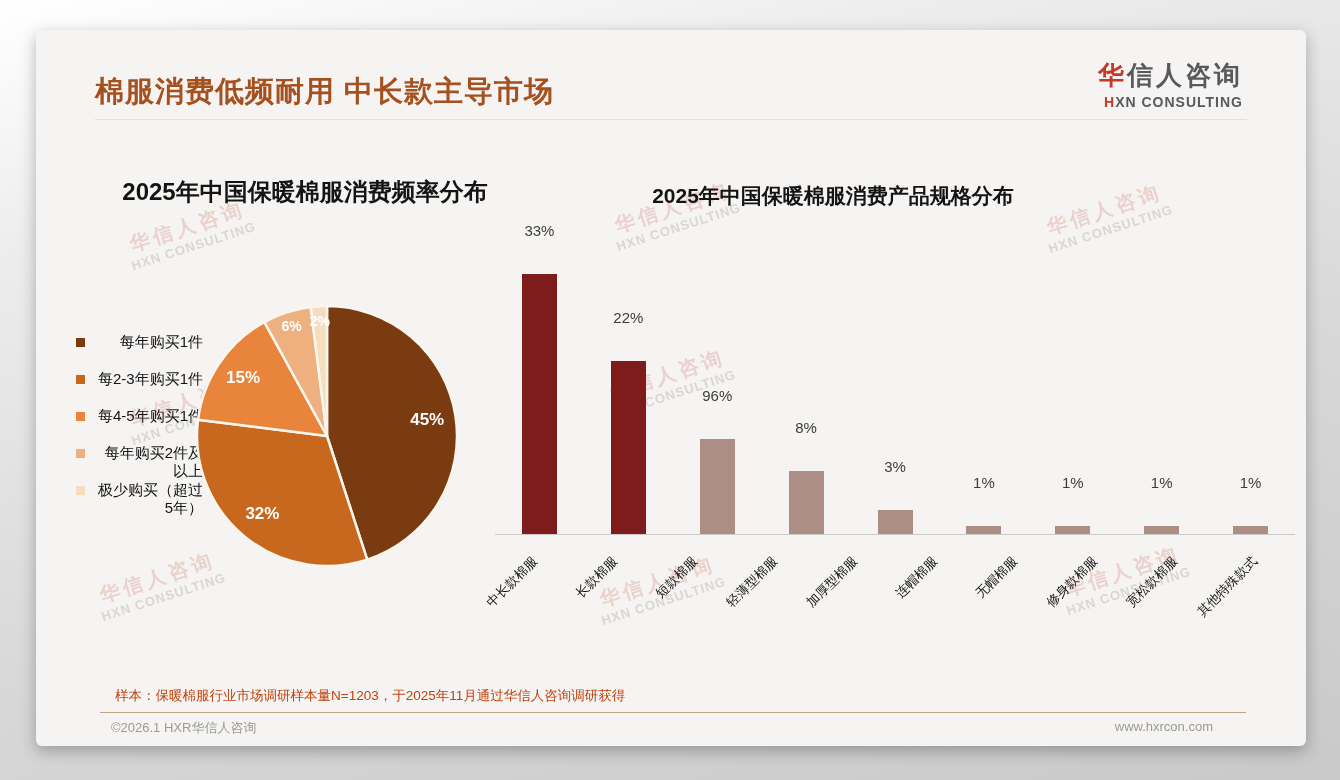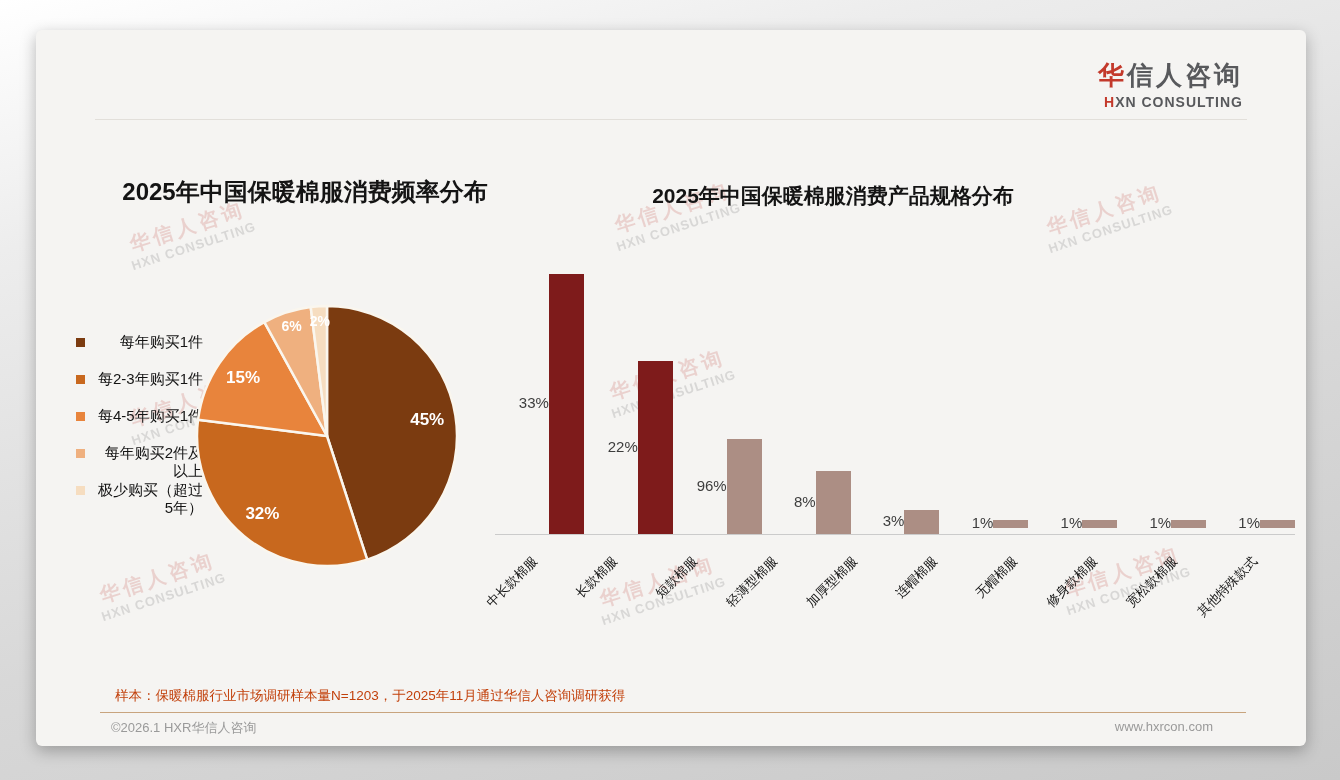--- a/index.html
+++ b/index.html
@@ -32,21 +32,21 @@
   .bar-title { left:567px; top:152px; width:460px; font-size:21px; }
   
   .pie-svg { position:absolute; left:155px; top:270px; width:272px; height:272px; z-index:2; }
   .pie-legend { position:absolute; left:40px; top:303px; width:132px; z-index:2; }
   .legend-item { height:22px; margin-bottom:15px; overflow:visible; white-space:normal; }
   .legend-swatch { display:inline-block; width:9px; height:9px; margin-right:6px; vertical-align:top; margin-top:5px; }
   .legend-label { display:inline-block; width:112px; font-size:15px; color:#141414; line-height:18px; vertical-align:top;text-align:right; }
   
   .bars-row { position:absolute; left:459px; top:213px; width:800px; height:292px;
               display:flex; align-items:flex-end; border-bottom:1px solid #cbcbcb; z-index:2; }
-  .bar-col { flex:1 1 0; display:flex; flex-direction:row; justify-content:flex-end; align-items:center; }
+  .bar-col { flex:1 1 0; display:flex; flex-direction:column; justify-content:flex-end; align-items:center;gap:32px; }
   .bar-val { font-size:15px; color:#3d3d3d; margin-bottom:3px; }
   .bar { width:35px; }
   .bar-xlabels { position:absolute; left:459px; top:506px; width:800px; height:95px; display:flex; z-index:2; overflow:visible; }
   .xlabel-cell { flex:1 1 0; position:relative; overflow:visible; }
   .xlabel-cell span { position:absolute; right:50%; top:14px; transform:rotate(-45deg); transform-origin:100% 50%;
                       white-space:nowrap; font-size:13px; color:#141414; }
   
   .footer-note { position:absolute; left:79px; top:657px; font-size:13.5px; color:#c2410c; z-index:2; }
   .footer-rule { position:absolute; left:64px; top:682px; width:1146px; height:1px; background:#C8A47E; z-index:2; }
   .copyright { position:absolute; left:75px; top:689px; font-size:13px; color:#9a9a9a; z-index:2; }
@@ -85,20 +85,21 @@
       <div class="wm" style="left: 559px; top: 539px;">
         <div class="wm1">华信人咨询</div>
         <div class="wm2">HXN CONSULTING</div>
       </div>
       <div class="wm" style="left: 1024px; top: 529px;">
         <div class="wm1">华信人咨询</div>
         <div class="wm2">HXN CONSULTING</div>
       </div>
     </div>
 
+  <div class="page-title">棉服消费低频耐用 中长款主导市场</div>
   <div class="title-rule"></div>
 
   <div class="logo">
     <div class="logo-zh"><span class="red">华</span><span>信人咨询</span></div>
     <div class="logo-en"><span class="red">H</span><span>XN CONSULTING</span></div>
   </div>
 
   <div class="chart-title pie-title">2025年中国保暖棉服消费频率分布</div>
   <div class="chart-title bar-title">2025年中国保暖棉服消费产品规格分布</div>
 

